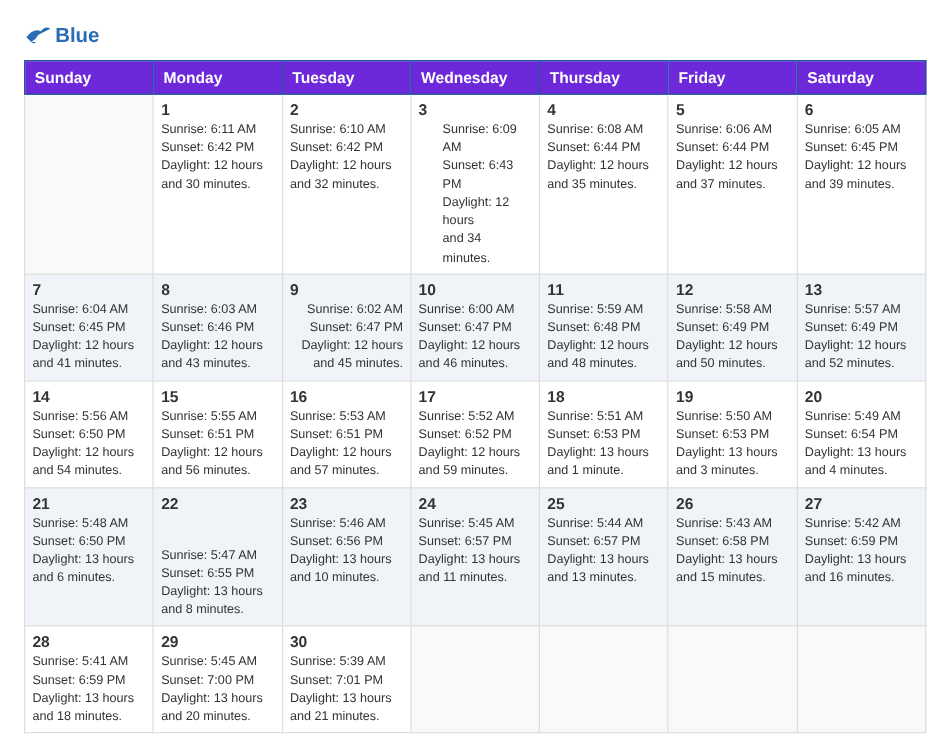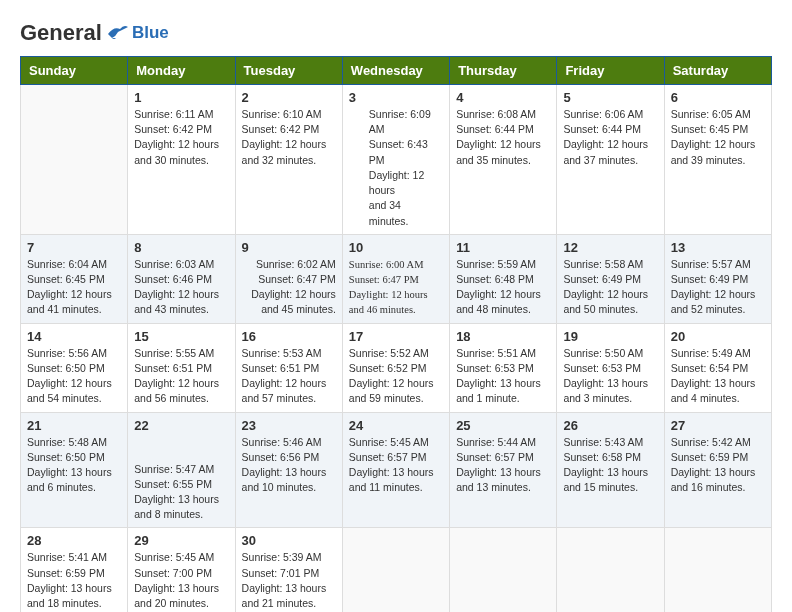--- a/index.html
+++ b/index.html
@@ -32,21 +32,21 @@
     .location {
       font-size: 16px;
       color: #555;
     }
     .calendar {
       width: 100%;
       border-collapse: collapse;
       border: 1px solid #ccc;
     }
     .calendar th {
-      background-color: #4d7c0f;
+      background-color: #6d28d9;
       color: white;
       text-align: left;
       padding: 6px 8px;
       font-size: 13px;
       font-weight: bold;
       border: 1px solid #1a5a9a;
     }
     .calendar td {
       vertical-align: top;
       padding: 5px 6px;
@@ -72,21 +72,20 @@
     .row-shaded td {
       background-color: #f0f4f8;
     }
   </style>
 </head>
 <body>
 
 <div class="header">
   <div class="logo">
     <div style="display:flex;align-items:center;gap:4px;">
-      <span style="font-size:22px;font-weight:bold;color:#333;">General</span>
       <svg width="22" height="18" viewBox="0 0 22 18">
         <path d="M2 10 Q8 2 14 5 Q18 0 22 3 Q16 6 12 8 Q10 12 6 14 Z" fill="#2a6db5"></path>
         <path d="M6 14 Q8 16 10 14" fill="#2a6db5"></path>
       </svg>
       <span style="font-size:17px;font-weight:bold;color:#2a6db5;">Blue</span>
     </div>
   </div>
   <div class="title-area">
     <div class="month-title"></div>
     <div class="location"></div>
@@ -168,21 +167,21 @@
         </td>
         <td>
           <span class="day-num">9</span>
           <div class="day-info" style="white-space: pre-line; text-align: right;">Sunrise: 6:02 AM
 Sunset: 6:47 PM
 Daylight: 12 hours
 and 45 minutes.</div>
         </td>
         <td>
           <span class="day-num">10</span>
-          <div class="day-info" style="white-space: pre-line; font-family: Liberation Serif, serif;">Sunrise: 6:00 AM
+          <div class="day-info" style="white-space: pre-line;">Sunrise: 6:00 AM
 Sunset: 6:47 PM
 Daylight: 12 hours
 and 46 minutes.</div>
         </td>
         <td>
           <span class="day-num">11</span>
           <div class="day-info" style="white-space: pre-line;">Sunrise: 5:59 AM
 Sunset: 6:48 PM
 Daylight: 12 hours
 and 48 minutes.</div>

